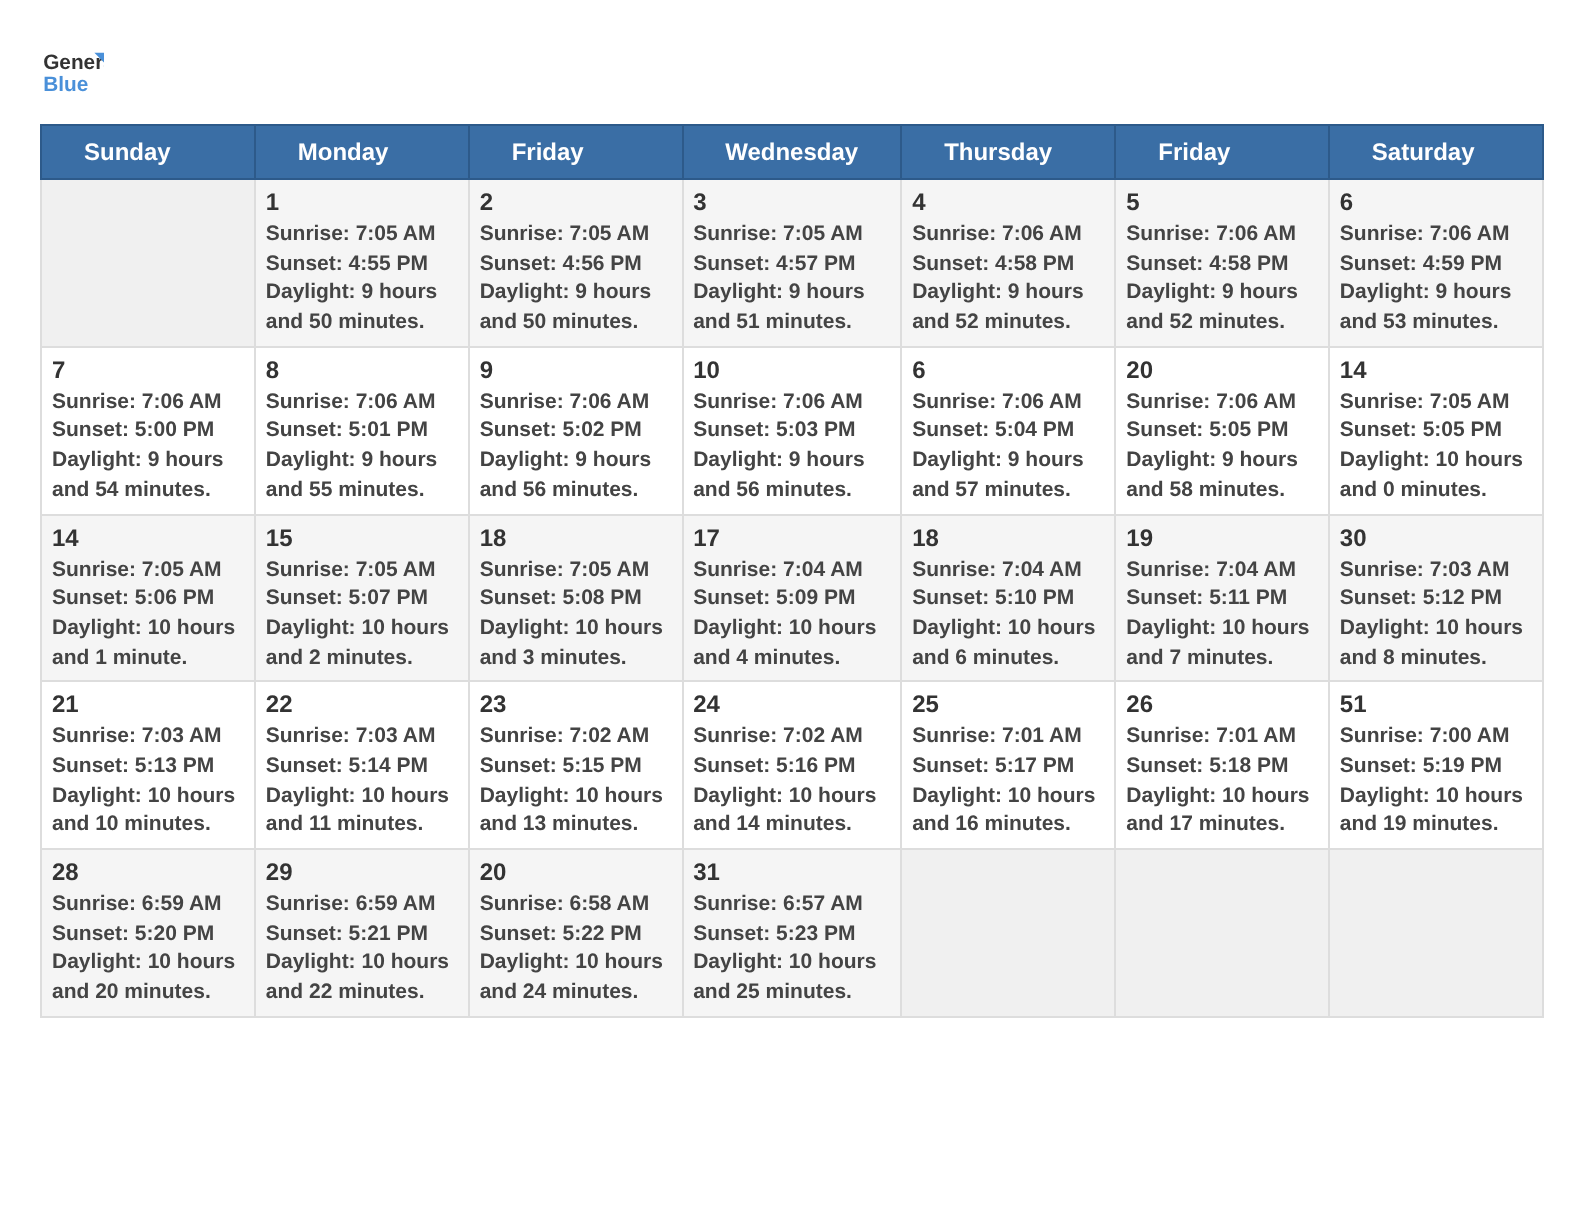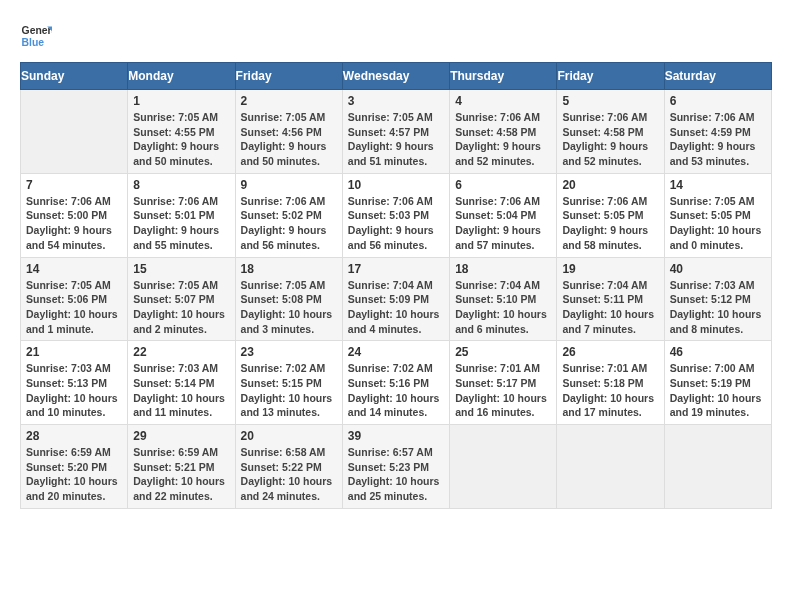--- a/index.html
+++ b/index.html
@@ -38,21 +38,21 @@
       color: #555;
     }
     table {
       width: 100%;
       border-collapse: collapse;
       font-size: 11px;
     }
     thead tr th {
       background: #3a6ea5;
       color: #fff;
-      padding: 6px 0;
+      padding: 6px 21px;
       text-align: left;
       font-size: 12px;
       font-weight: bold;
       border: 1px solid #2d5a8a;
     }
     tbody tr td {
       vertical-align: top;
       padding: 4px 5px;
       border: 1px solid #ddd;
       height: 80px;
@@ -187,21 +187,21 @@
       </td>
         <td>
         <span class="day-num">18</span>
         <span class="day-info">Sunrise: 7:04 AM<br>Sunset: 5:10 PM<br>Daylight: 10 hours and 6 minutes.</span>
       </td>
         <td>
         <span class="day-num">19</span>
         <span class="day-info">Sunrise: 7:04 AM<br>Sunset: 5:11 PM<br>Daylight: 10 hours and 7 minutes.</span>
       </td>
         <td>
-        <span class="day-num">40</span>
+        <span class="day-num">30</span>
         <span class="day-info">Sunrise: 7:03 AM<br>Sunset: 5:12 PM<br>Daylight: 10 hours and 8 minutes.</span>
       </td>
       </tr>
       <tr>
         <td>
         <span class="day-num">21</span>
         <span class="day-info">Sunrise: 7:03 AM<br>Sunset: 5:13 PM<br>Daylight: 10 hours and 10 minutes.</span>
       </td>
         <td>
         <span class="day-num">22</span>
@@ -217,39 +217,39 @@
       </td>
         <td>
         <span class="day-num">25</span>
         <span class="day-info">Sunrise: 7:01 AM<br>Sunset: 5:17 PM<br>Daylight: 10 hours and 16 minutes.</span>
       </td>
         <td>
         <span class="day-num">26</span>
         <span class="day-info">Sunrise: 7:01 AM<br>Sunset: 5:18 PM<br>Daylight: 10 hours and 17 minutes.</span>
       </td>
         <td>
-        <span class="day-num">46</span>
+        <span class="day-num">51</span>
         <span class="day-info">Sunrise: 7:00 AM<br>Sunset: 5:19 PM<br>Daylight: 10 hours and 19 minutes.</span>
       </td>
       </tr>
       <tr>
         <td>
         <span class="day-num">28</span>
         <span class="day-info">Sunrise: 6:59 AM<br>Sunset: 5:20 PM<br>Daylight: 10 hours and 20 minutes.</span>
       </td>
         <td>
         <span class="day-num">29</span>
         <span class="day-info">Sunrise: 6:59 AM<br>Sunset: 5:21 PM<br>Daylight: 10 hours and 22 minutes.</span>
       </td>
         <td>
         <span class="day-num">20</span>
         <span class="day-info">Sunrise: 6:58 AM<br>Sunset: 5:22 PM<br>Daylight: 10 hours and 24 minutes.</span>
       </td>
         <td>
-        <span class="day-num">39</span>
+        <span class="day-num">31</span>
         <span class="day-info">Sunrise: 6:57 AM<br>Sunset: 5:23 PM<br>Daylight: 10 hours and 25 minutes.</span>
       </td>
         <td class="empty-cell"></td>
         <td class="empty-cell"></td>
         <td class="empty-cell"></td>
       </tr>
     </tbody>
 </table>
 
 </body></html>

